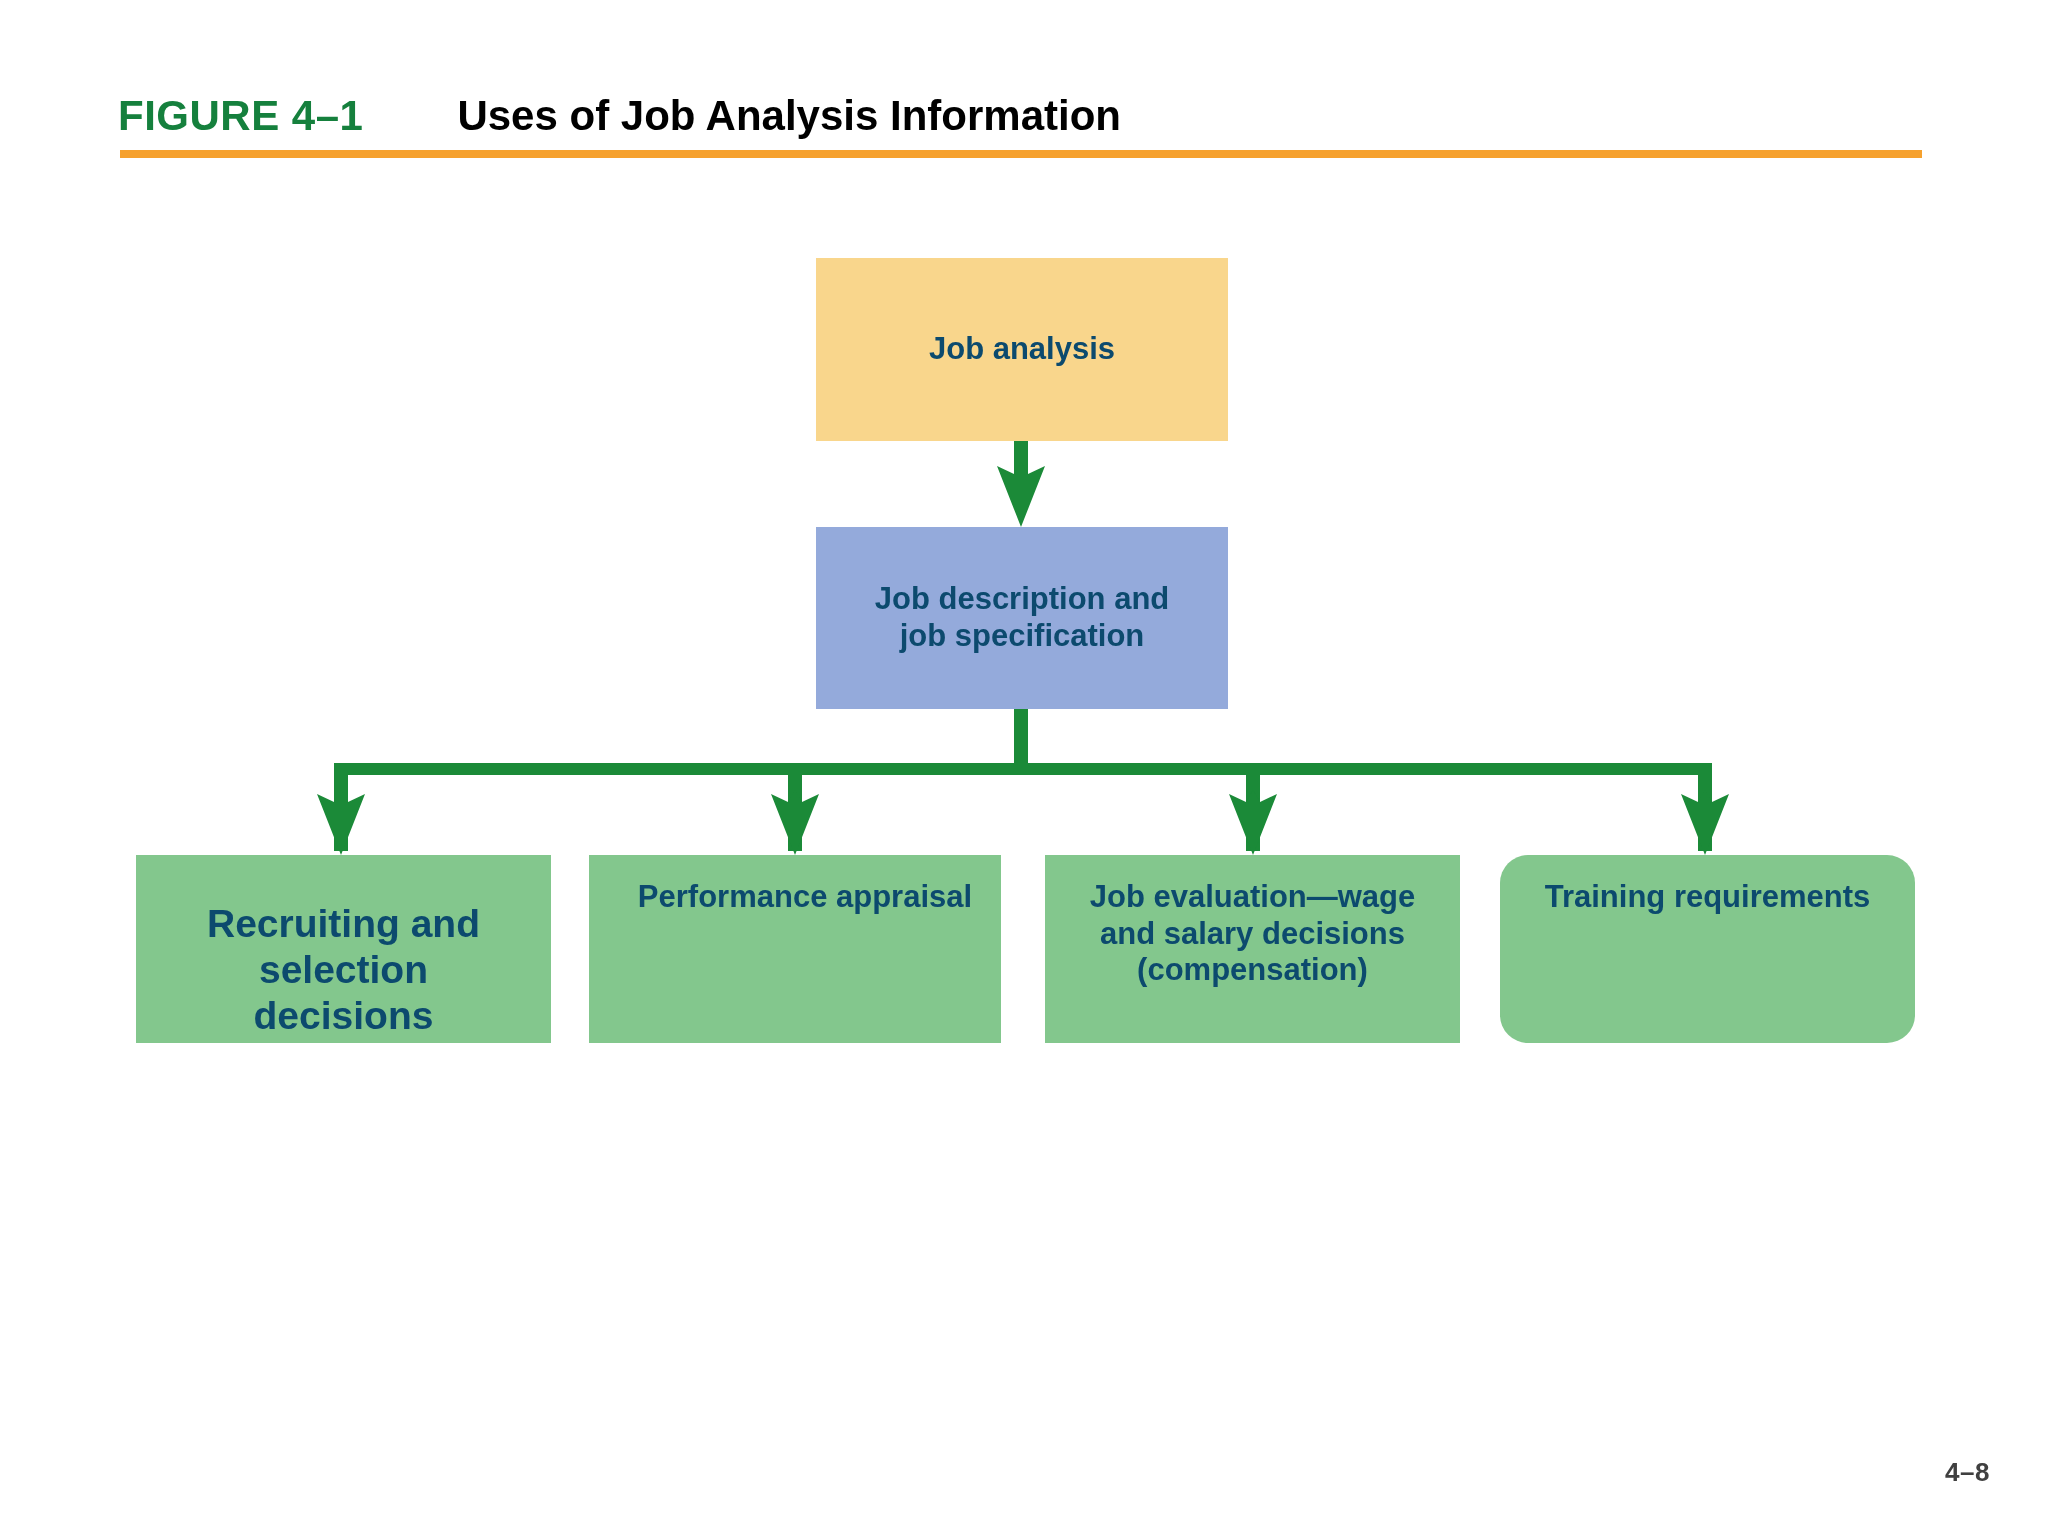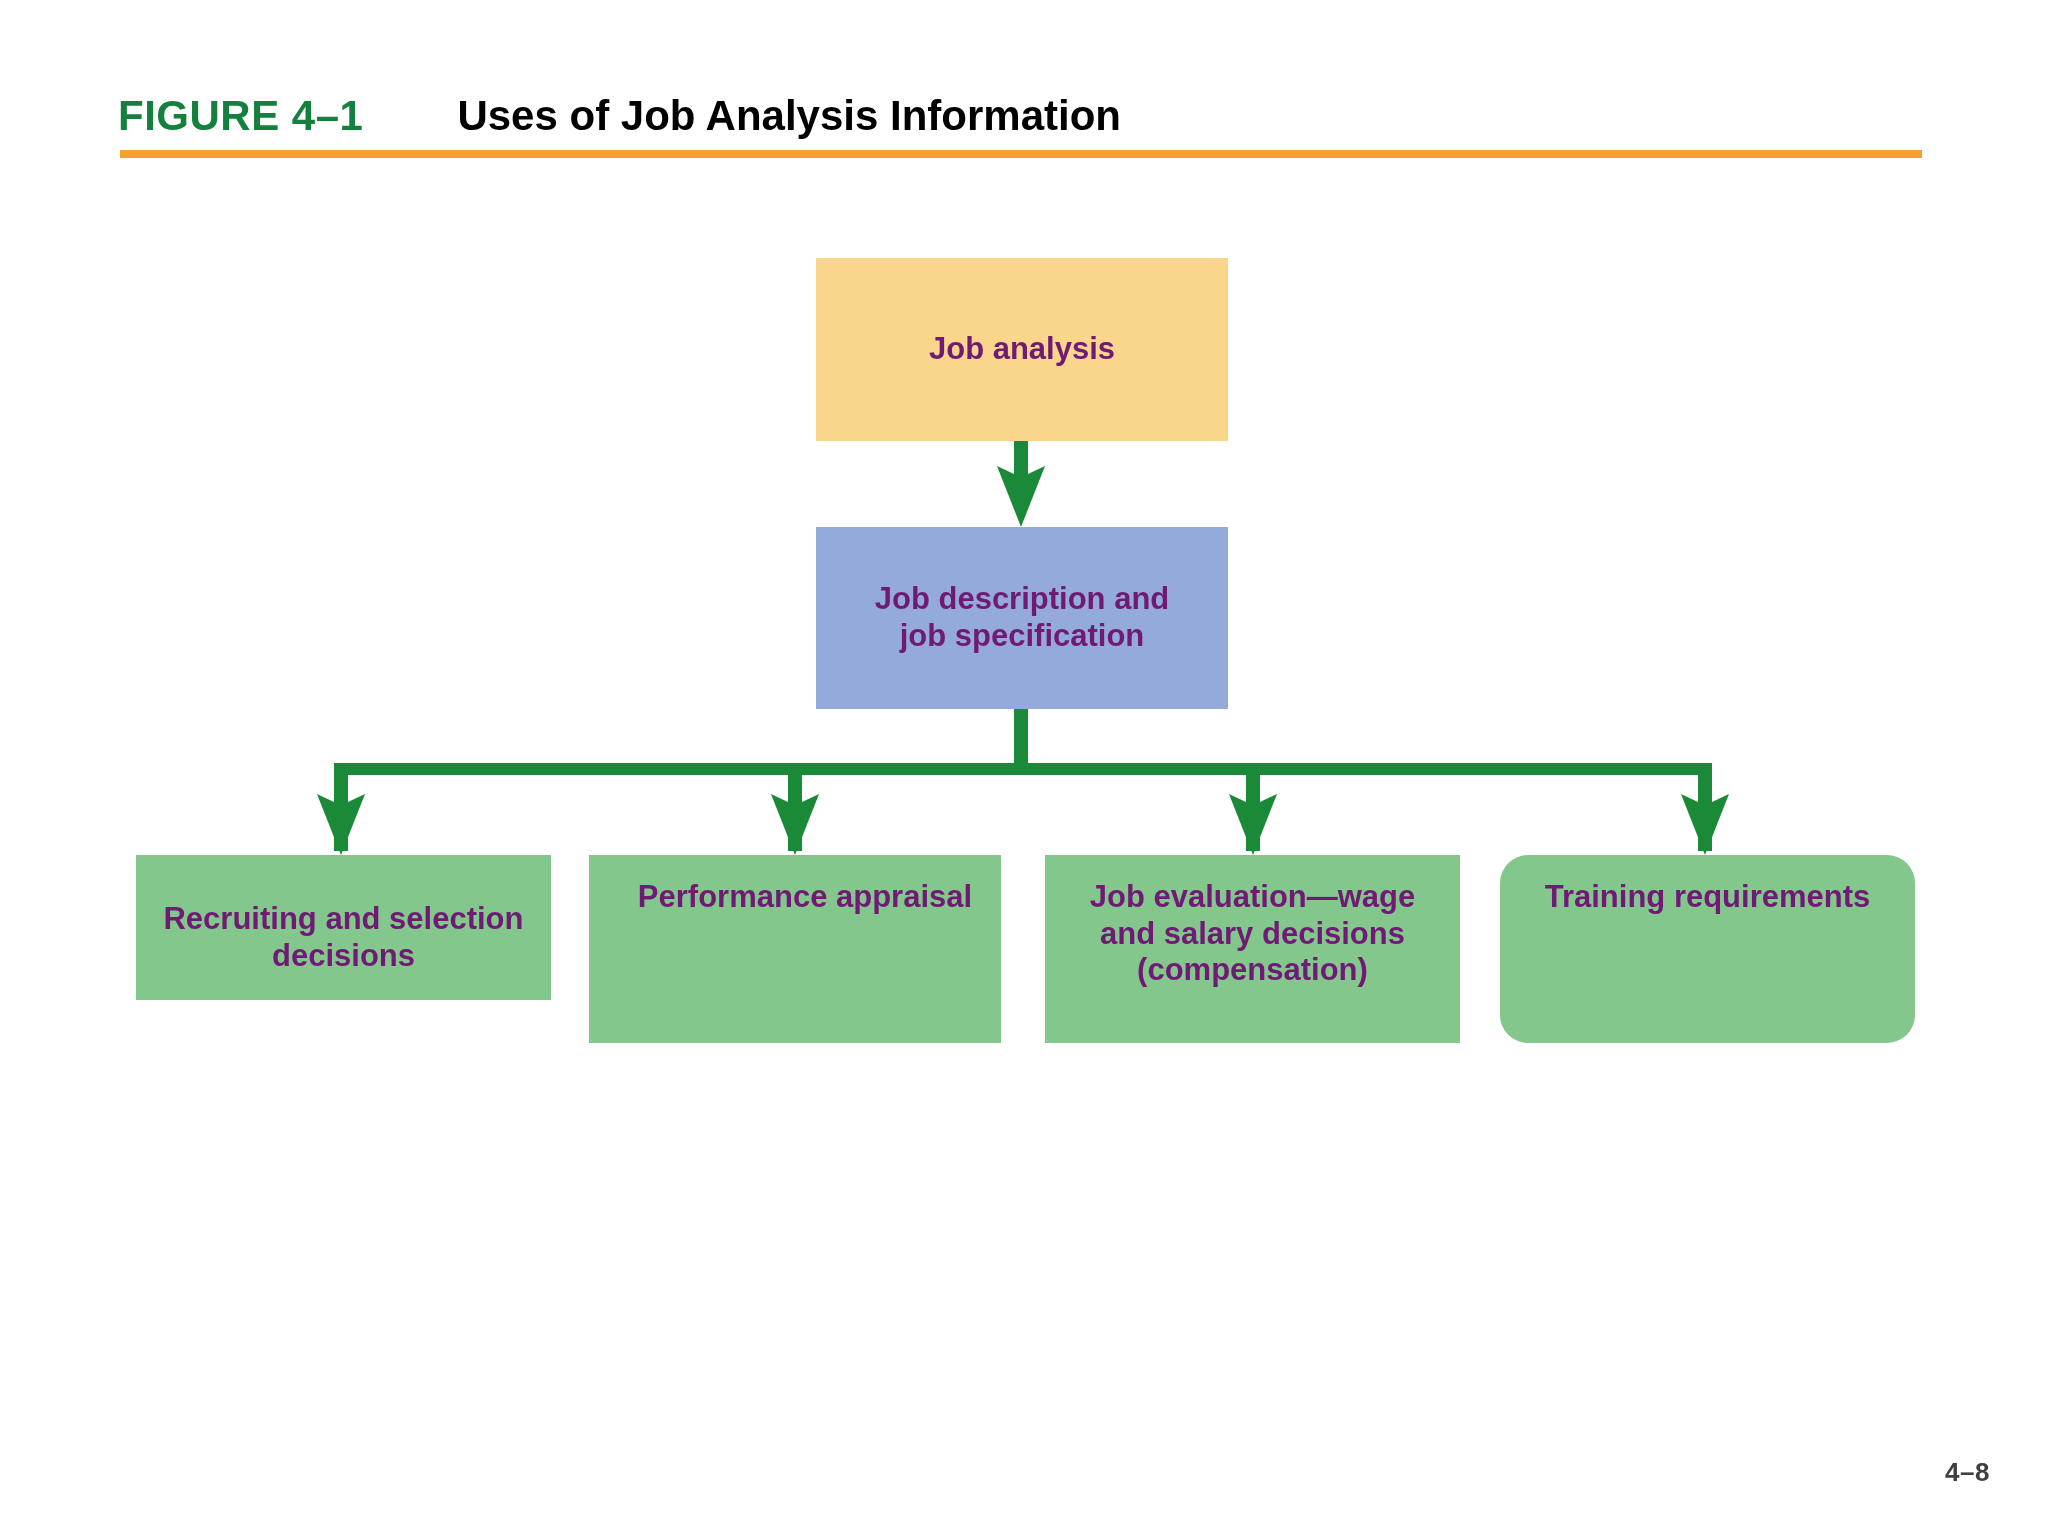--- a/index.html
+++ b/index.html
@@ -65,21 +65,21 @@
   #diagram svg { display: block; }
 
   
   .node {
     position: absolute;
     box-sizing: border-box;
     display: flex;
     align-items: center;
     justify-content: center;
     text-align: center;
-    color: #701a75;
+    color: #0c4a6e;
     font-family: "Liberation Sans", sans-serif;
     font-weight: bold;
     line-height: 1.18;
     padding: 4px 10px;
   }
   .node-label { display: block; width: 100%; white-space: pre-line; }
 
   #node-job-analysis {
     left: 816px;  top: 258px;
     width: 412px; height: 183px;
@@ -87,24 +87,24 @@
     font-size: 31px;
   }
   #node-job-description {
     left: 816px;  top: 527px;
     width: 412px; height: 182px;
     background: #94AADB;
     font-size: 31px;
   }
   #node-recruiting {
     left: 136px;  top: 855px;
-    width: 415px; height: 145px;
-    background: #83C78D;
-    font-size: 31px;
-    align-items: center;
+    width: 415px; height: 188px;
+    background: #83C78D;
+    font-size: 39px;
+    align-items: flex-end;
     padding-top: 24px;
   }
   #node-performance {
     left: 589px;  top: 855px;
     width: 412px; height: 188px;
     background: #83C78D;
     font-size: 31px;
     align-items: flex-start;
     padding-top: 24px;
     padding-left: 30px;

